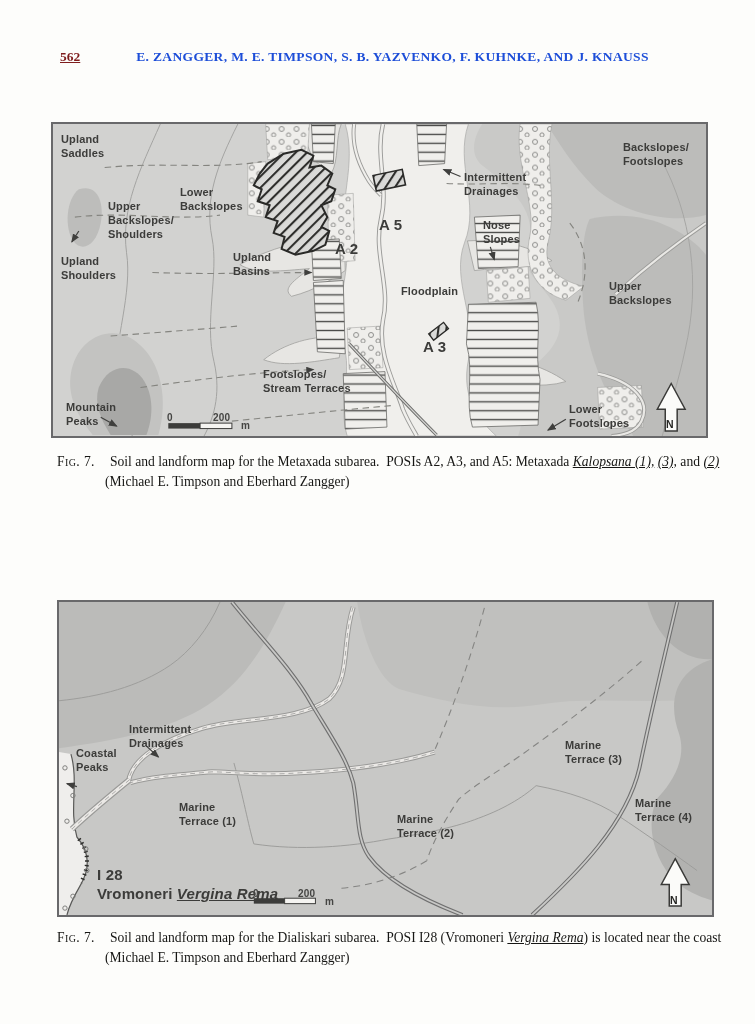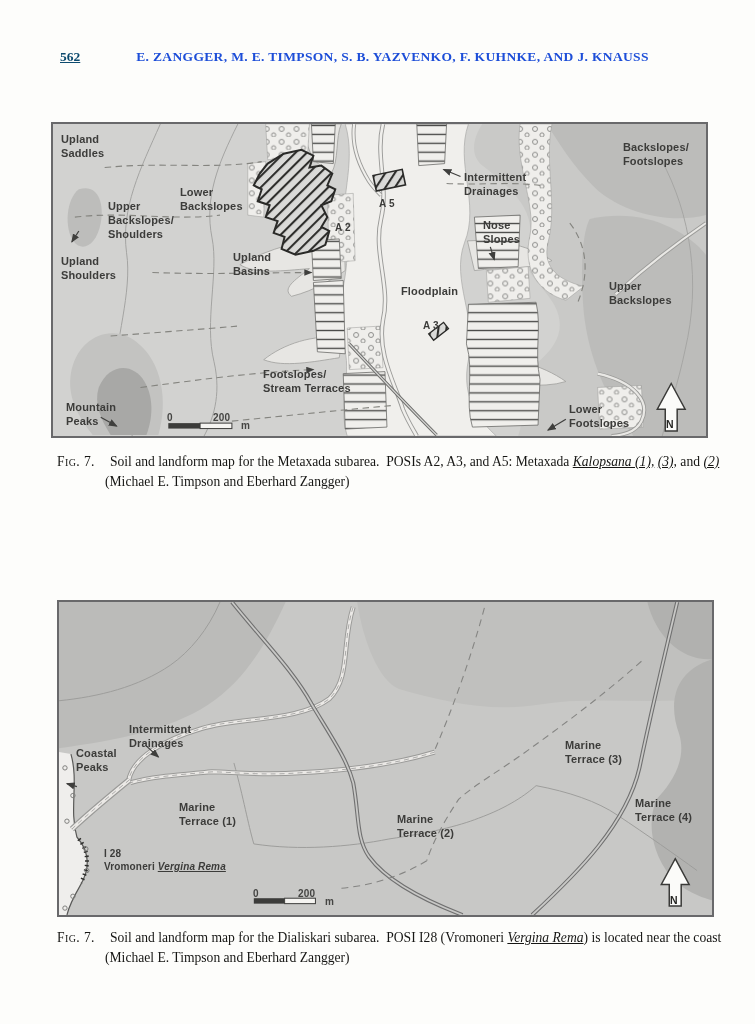--- a/index.html
+++ b/index.html
@@ -1,25 +1,25 @@
 <!DOCTYPE html>
 <html><head>
 <meta charset="utf-8">
 <style>
   html,body{margin:0;padding:0;background:#e8e8e6;}
   .page{position:relative;width:755px;height:1024px;background:#fdfdfb;overflow:hidden;
         font-family:"Liberation Serif",serif;}
-  .page-num{position:absolute;left:60px;top:49px;font:bold 13.5px "Liberation Serif",serif;color:#0c4a6e;text-decoration:underline;}
+  .page-num{position:absolute;left:60px;top:49px;font:bold 13.5px "Liberation Serif",serif;color:#7f1d1d;text-decoration:underline;}
   .running-head{position:absolute;left:70px;right:40px;top:49px;text-align:center;
         font:bold 13.5px "Liberation Serif",serif;letter-spacing:.35px;color:#1d4ed8;}
   .figure{position:absolute;box-sizing:border-box;border:2px solid #69696b;overflow:hidden;}
   .figure svg{position:absolute;left:0;top:0;display:block;}
   .map-label{position:absolute;font:600 11px/1.28 "Liberation Sans",sans-serif;color:#3c3c3a;
         white-space:pre-line;letter-spacing:.15px;}
-  .site-label{font-size:10px;}
+  .site-label{font-size:15px;margin-top:17px;}
   .scale-num{font-size:10px;font-weight:600;color:#454543;}
   .north-n{font-size:10.5px;font-weight:bold;color:#262624;}
   .it{font-style:italic;text-decoration:underline;}
   .caption{position:absolute;margin:0;font:13.6px/1.5 "Liberation Serif",serif;color:#161614;
         padding-left:48px;text-indent:-48px;}
   .fig-num{font-variant:small-caps;letter-spacing:.4px;margin-right:15px;}
 </style>
 </head>
 <body>
 
@@ -245,21 +245,21 @@
     <div class="map-label" style="left:17px;top:144px">Coastal
 Peaks</div>
     <div class="map-label" style="left:120px;top:198px">Marine
 Terrace (1)</div>
     <div class="map-label" style="left:338px;top:210px">Marine
 Terrace (2)</div>
     <div class="map-label" style="left:506px;top:136px">Marine
 Terrace (3)</div>
     <div class="map-label" style="left:576px;top:194px">Marine
 Terrace (4)</div>
-    <div class="map-label site-label" style="left:45px;top:246px"><span>I 28</span><br><span>Vromoneri </span><span class="it">Vergina Rema</span></div>
+    <div class="map-label site-label" style="left:38px;top:246px"><span>I 28</span><br><span>Vromoneri </span><span class="it">Vergina Rema</span></div>
     <span class="map-label scale-num" style="left:194px;top:286px">0</span>
     <span class="map-label scale-num" style="left:239px;top:286px">200</span>
     <span class="map-label scale-num" style="left:266px;top:294px">m</span>
     <span class="map-label north-n" style="left:611px;top:292px">N</span>
   </div>
 
   <p class="caption" style="left:57px;top:928px;width:655px"><span class="fig-num">Fig. 7.</span><span>Soil and landform map for the Dialiskari subarea.&nbsp; POSI I28 (Vromoneri </span><span class="it">Vergina Rema</span><span>) is located near the coast (Michael E. Timpson and Eberhard Zangger)</span></p>
 
 </div>
 

